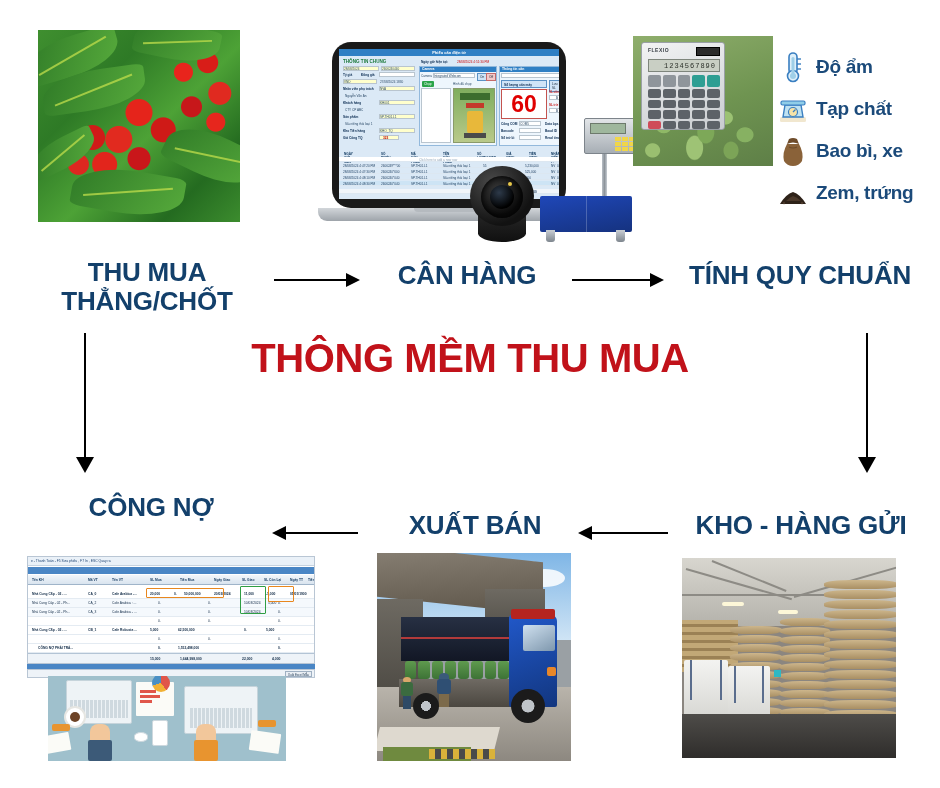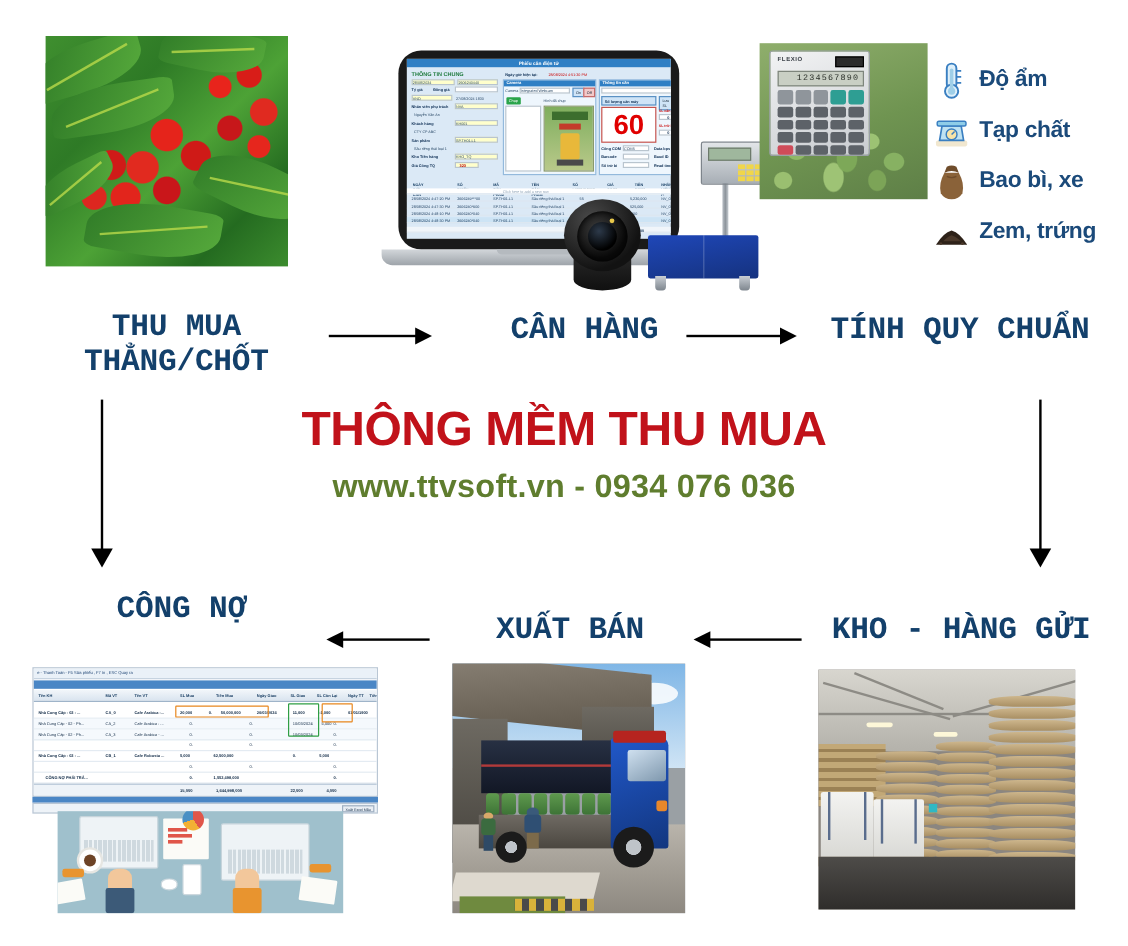--- a/index.html
+++ b/index.html
@@ -8,21 +8,21 @@
     background: #ffffff;
     font-family: "Liberation Sans", sans-serif;
     position: relative;
     overflow: hidden;
   }
   .stage { position: absolute; inset: 0; }
   .abs { position: absolute; }
 
   
   .flow-label {
-    font-family: Liberation Mono, monospace;
+    font-family: Liberation Sans, sans-serif;
     font-weight: bold;
     color: #13406b;
     font-size: 26px;
     line-height: 1.12;
     letter-spacing: -0.2px;
     text-align: center;
     white-space: pre-line;
   }
 
   
@@ -505,41 +505,40 @@
   </div>
 
   <div class="flow-label abs" style="left:42px; top:258px; width:210px;">THU MUA
 THẲNG/CHỐT</div>
 
   <div class="arr-h" style="left:274px; top:270px; width:86px;">
     <div class="shaft"></div>
     <div class="head-r"></div>
   </div>
 
-  <div class="flow-label abs" style="left:394px; top:261px; width:186px;">CÂN HÀNG</div>
+  <div class="flow-label abs" style="left:374px; top:261px; width:186px;">CÂN HÀNG</div>
 
   <div class="arr-h" style="left:572px; top:270px; width:92px;">
     <div class="shaft"></div>
     <div class="head-r"></div>
   </div>
 
   <div class="flow-label abs" style="left:676px; top:261px; width:248px;">TÍNH QUY CHUẨN</div>
 
   <div class="arr-v" style="left:74px; top:333px; height:140px;">
     <div class="shaft-v"></div>
     <div class="head-d"></div>
   </div>
   <div class="arr-v" style="left:856px; top:333px; height:140px;">
     <div class="shaft-v"></div>
     <div class="head-d"></div>
   </div>
 
   <div class="title-block" style="top:336px;">
     <div class="title-main">THÔNG MỀM THU MUA</div>
-    <div class="title-sub">www.ttvsoft.vn -  0934 076 036</div>
   </div>
 
   <div class="flow-label abs" style="left:48px; top:493px; width:206px;">CÔNG NỢ</div>
 
   <div class="arr-h" style="left:272px; top:523px; width:86px;">
     <div class="head-l"></div>
     <div class="shaft"></div>
   </div>
 
   <div class="flow-label abs" style="left:382px; top:511px; width:186px;">XUẤT BÁN</div>

